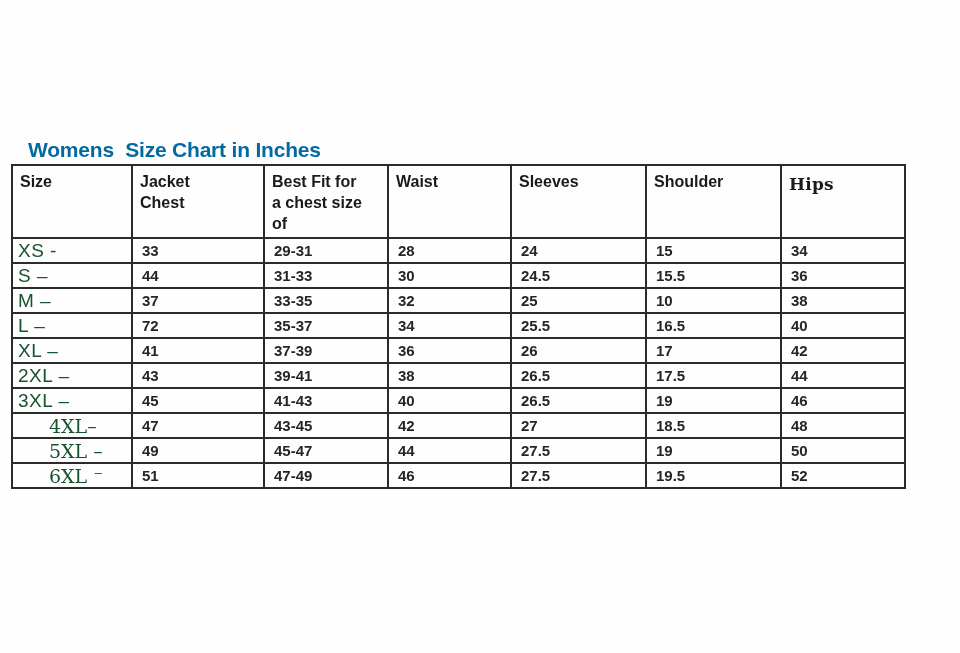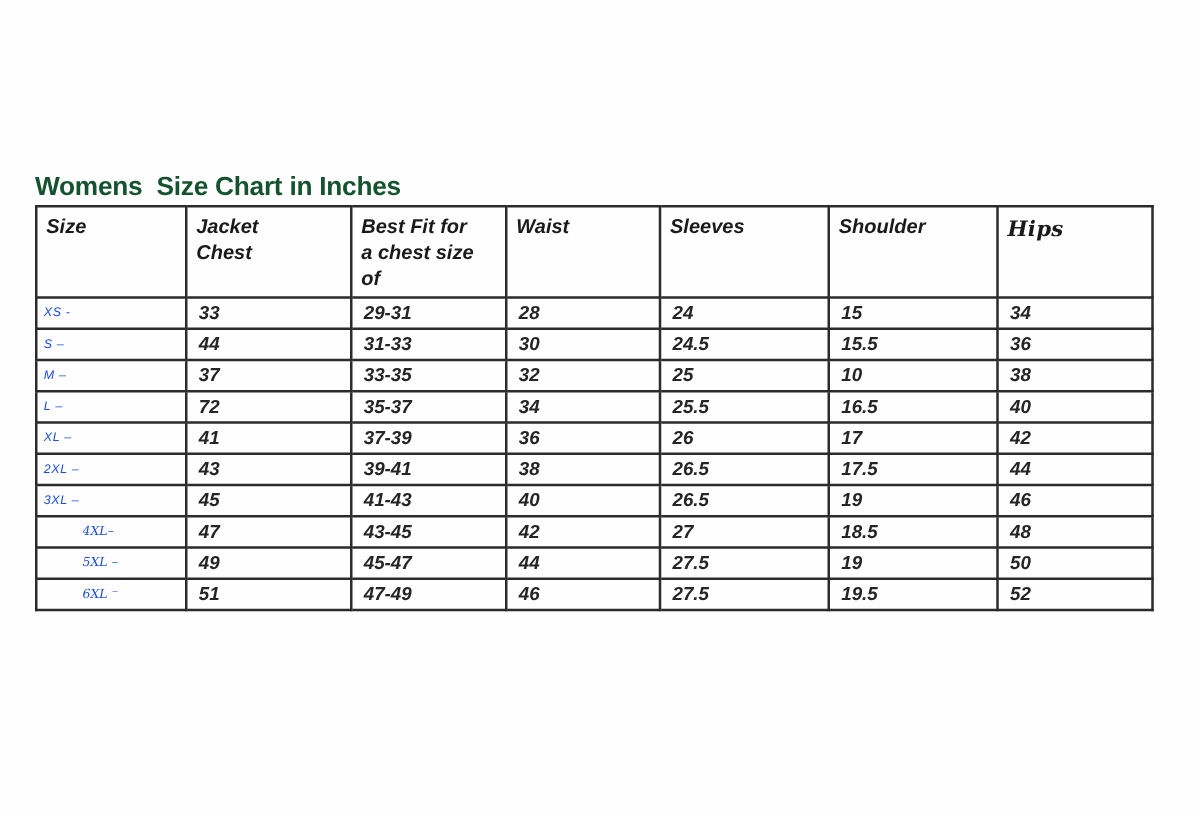--- a/index.html
+++ b/index.html
@@ -5,25 +5,25 @@
   html,body { margin:0; padding:0; }
   body {
     width:960px; height:653px; position:relative;
     background:#fefefe; overflow:hidden;
     font-family:"Liberation Sans", sans-serif;
     color:#1c1c1c;
   }
   .page-title {
     position:absolute; left:28px; top:137px;
     font-size:21px; font-weight:bold; letter-spacing:-0.2px;
-    white-space:pre; color:#14532d; line-height:26px;
+    white-space:pre; color:#0369a1; line-height:26px;
   }
   table.size-chart {
-    position:absolute; left:28px; top:164px;
-    width:893px; border-collapse:collapse; table-layout:fixed;font-style:italic;
+    position:absolute; left:11px; top:164px;
+    width:893px; border-collapse:collapse; table-layout:fixed;
   }
   col.c0{width:120px} col.c1{width:132px} col.c2{width:124px}
   col.c3{width:123px} col.c4{width:135px} col.c5{width:135px} col.c6{width:124px}
   th, td { border:2px solid #2b2b2b; overflow:hidden; }
   thead tr { height:73px; }
   th {
     text-align:left; vertical-align:top;
     padding:5px 4px 2px 7px;
     font-size:16px; font-weight:bold; line-height:21px;
     white-space:pre-line; color:#1a1a1a;
@@ -31,21 +31,21 @@
   th.serif {
     font-family:"DejaVu Serif","Liberation Serif",serif;
     padding-top:8px; font-size:17px; letter-spacing:0.2px;margin-left:19px;
   }
   tbody tr { height:25px; }
   td {
     padding:1px 3px 1px 9px; vertical-align:middle;
     font-size:15px; font-weight:bold; line-height:16px; color:#252525;
   }
   td.size-cell {
-    font-weight:normal; padding-left:5px; font-size:10px; color:#1d4ed8;
+    font-weight:normal; padding-left:5px; font-size:19px; color:#14532d;
     letter-spacing:0.5px;
   }
   td.serif-size { font-family:"DejaVu Serif","Liberation Serif",serif; letter-spacing:0;padding-left:36px; }
 </style>
 </head>
 <body>
 
 <div>
   <div class="page-title">Womens  Size Chart in Inches</div>
 

